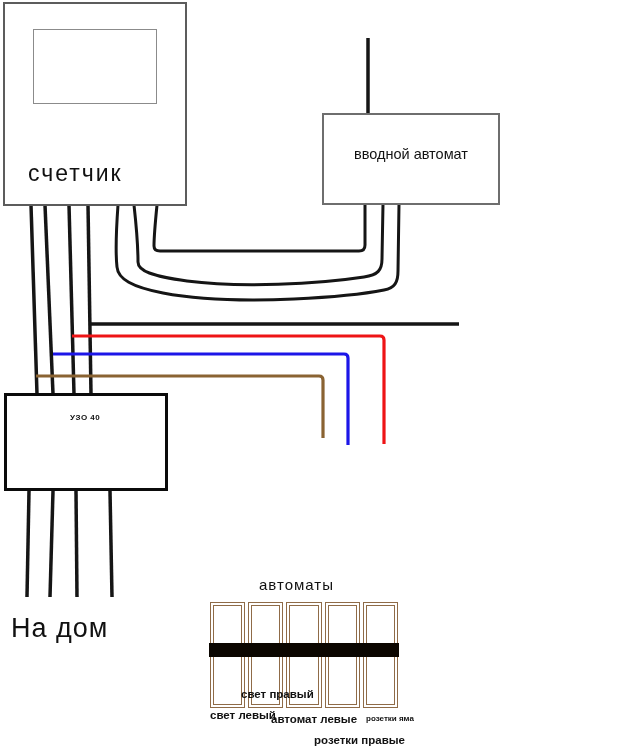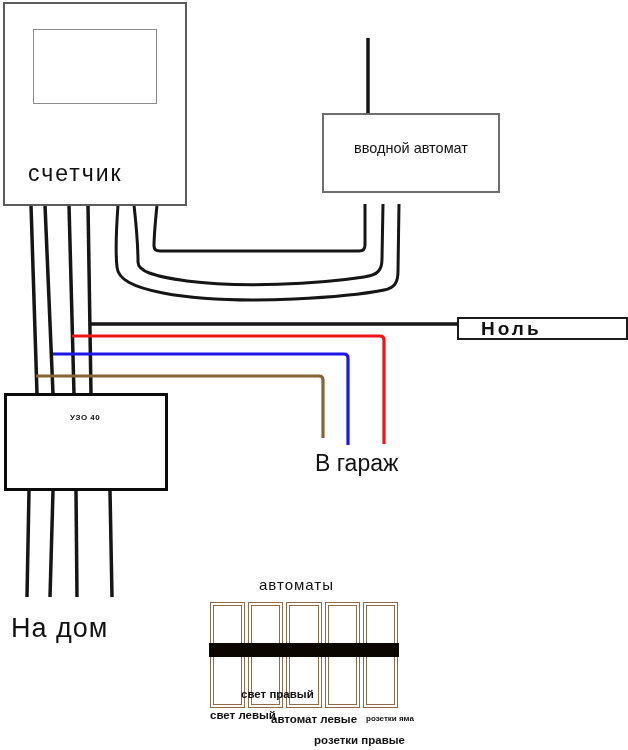--- a/index.html
+++ b/index.html
@@ -11,21 +11,21 @@
   }
   .wires{position:absolute;left:0;top:0;width:628px;height:750px;}
   .wires path{fill:none;stroke-linecap:butt;stroke-linejoin:round;}
 
   .box{position:absolute;background:#ffffff;}
   .meter-box{left:3px;top:2px;width:184px;height:204px;border:2px solid #5c5c5c;}
   .meter-window{position:absolute;left:28px;top:25px;width:124px;height:75px;border:1px solid #8b8b8b;background:#fff;}
   .meter-label{position:absolute;left:23px;top:156px;font-size:23px;letter-spacing:2px;}
 
   .input-breaker-box{
-    left:322px;top:113px;width:178px;height:80px;border:2px solid #6e6e6e;
+    left:322px;top:113px;width:178px;height:92px;border:2px solid #6e6e6e;
     display:flex;align-items:center;justify-content:center;padding-bottom:10px;
     font-size:14.5px;font-stretch:condensed;letter-spacing:0px;
   }
   .neutral-box{
     left:457px;top:317px;width:171px;height:23px;border:2px solid #1c1c1c;
     display:flex;align-items:center;padding-left:22px;
     font-size:19px;font-weight:bold;letter-spacing:3px;
   }
   .rcd-box{left:4px;top:393px;width:164px;height:98px;border:3px solid #0b0b0b;}
   .rcd-label{position:absolute;left:23px;top:17px;font-size:8px;font-weight:bold;letter-spacing:0.5px;margin-left:40px;}
@@ -78,29 +78,25 @@
 
   <div class="box meter-box">
     <div class="meter-window"></div>
     <span class="meter-label">счетчик</span>
   </div>
 
   <div class="box input-breaker-box">
     <span>вводной автомат</span>
   </div>
 
-  <div class="box neutral-box">
-    <span>Ноль</span>
-  </div>
 
   <div class="box rcd-box">
     <span class="rcd-label">УЗО 40</span>
   </div>
 
-  <span class="garage-label">В гараж</span>
   <span class="house-label">На дом</span>
   <span class="panel-title">автоматы</span>
 
   <div class="panel">
     <div class="module">
         <div class="module-inner"></div>
       </div>
     <div class="module">
         <div class="module-inner"></div>
       </div>

